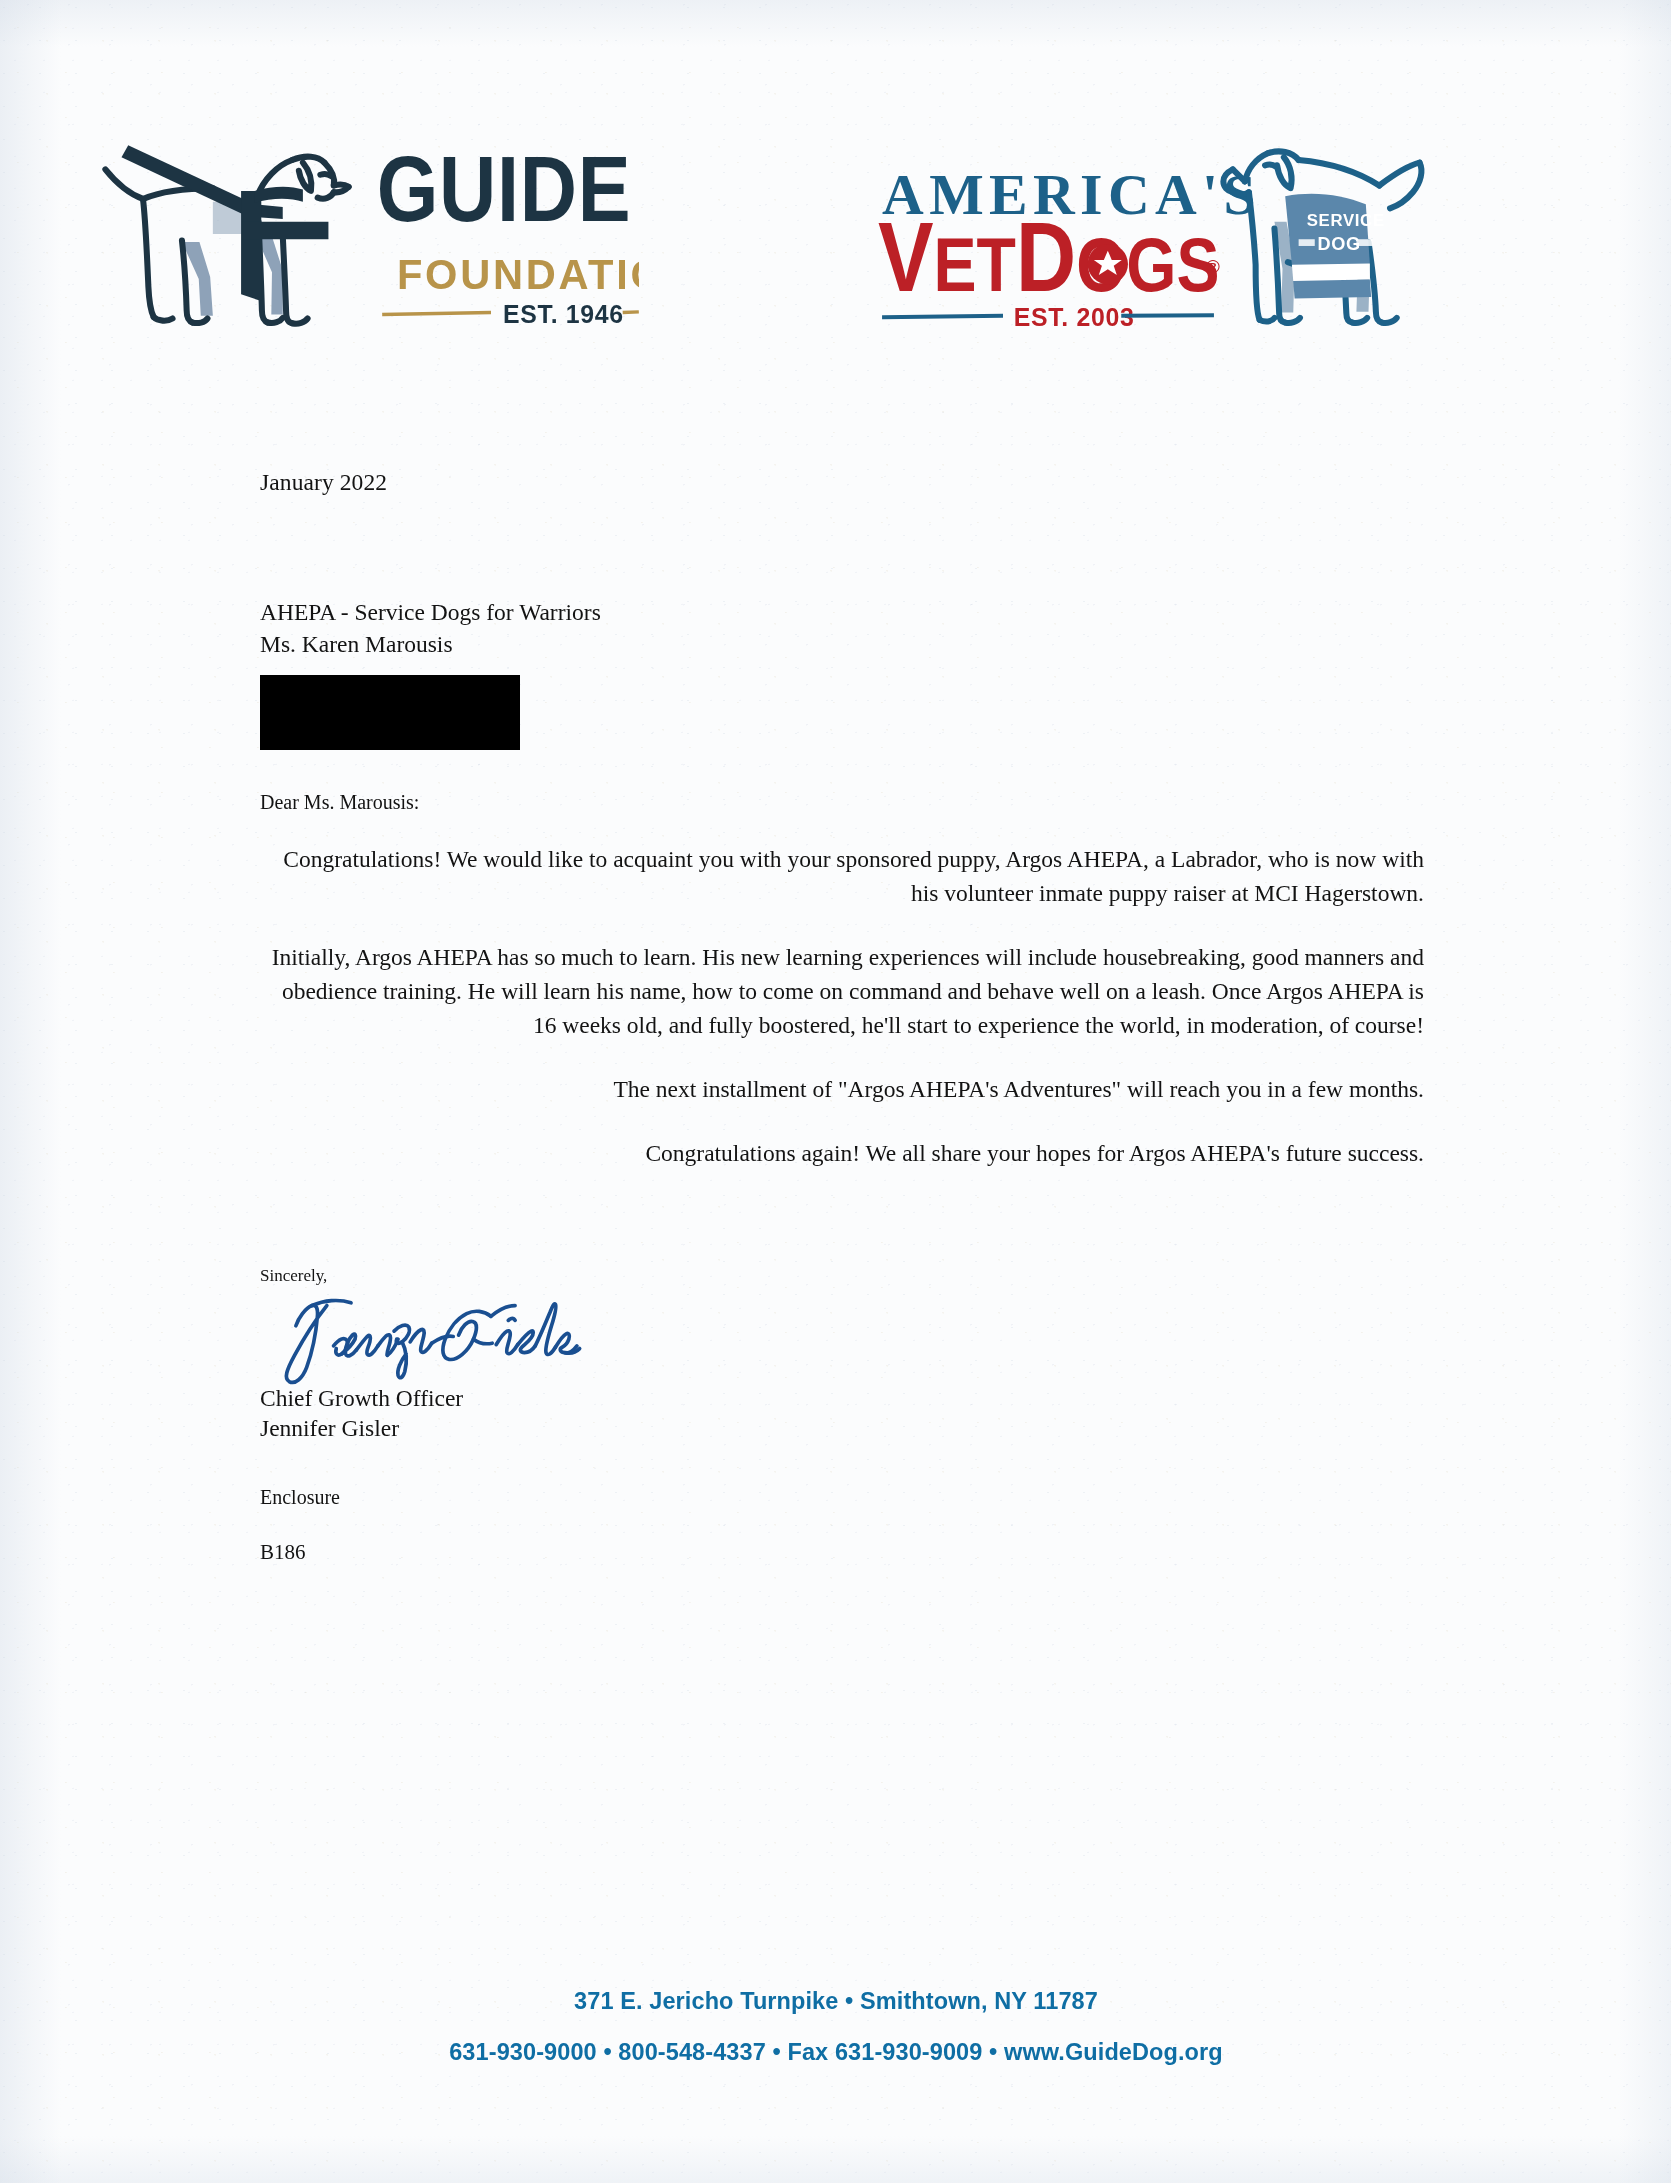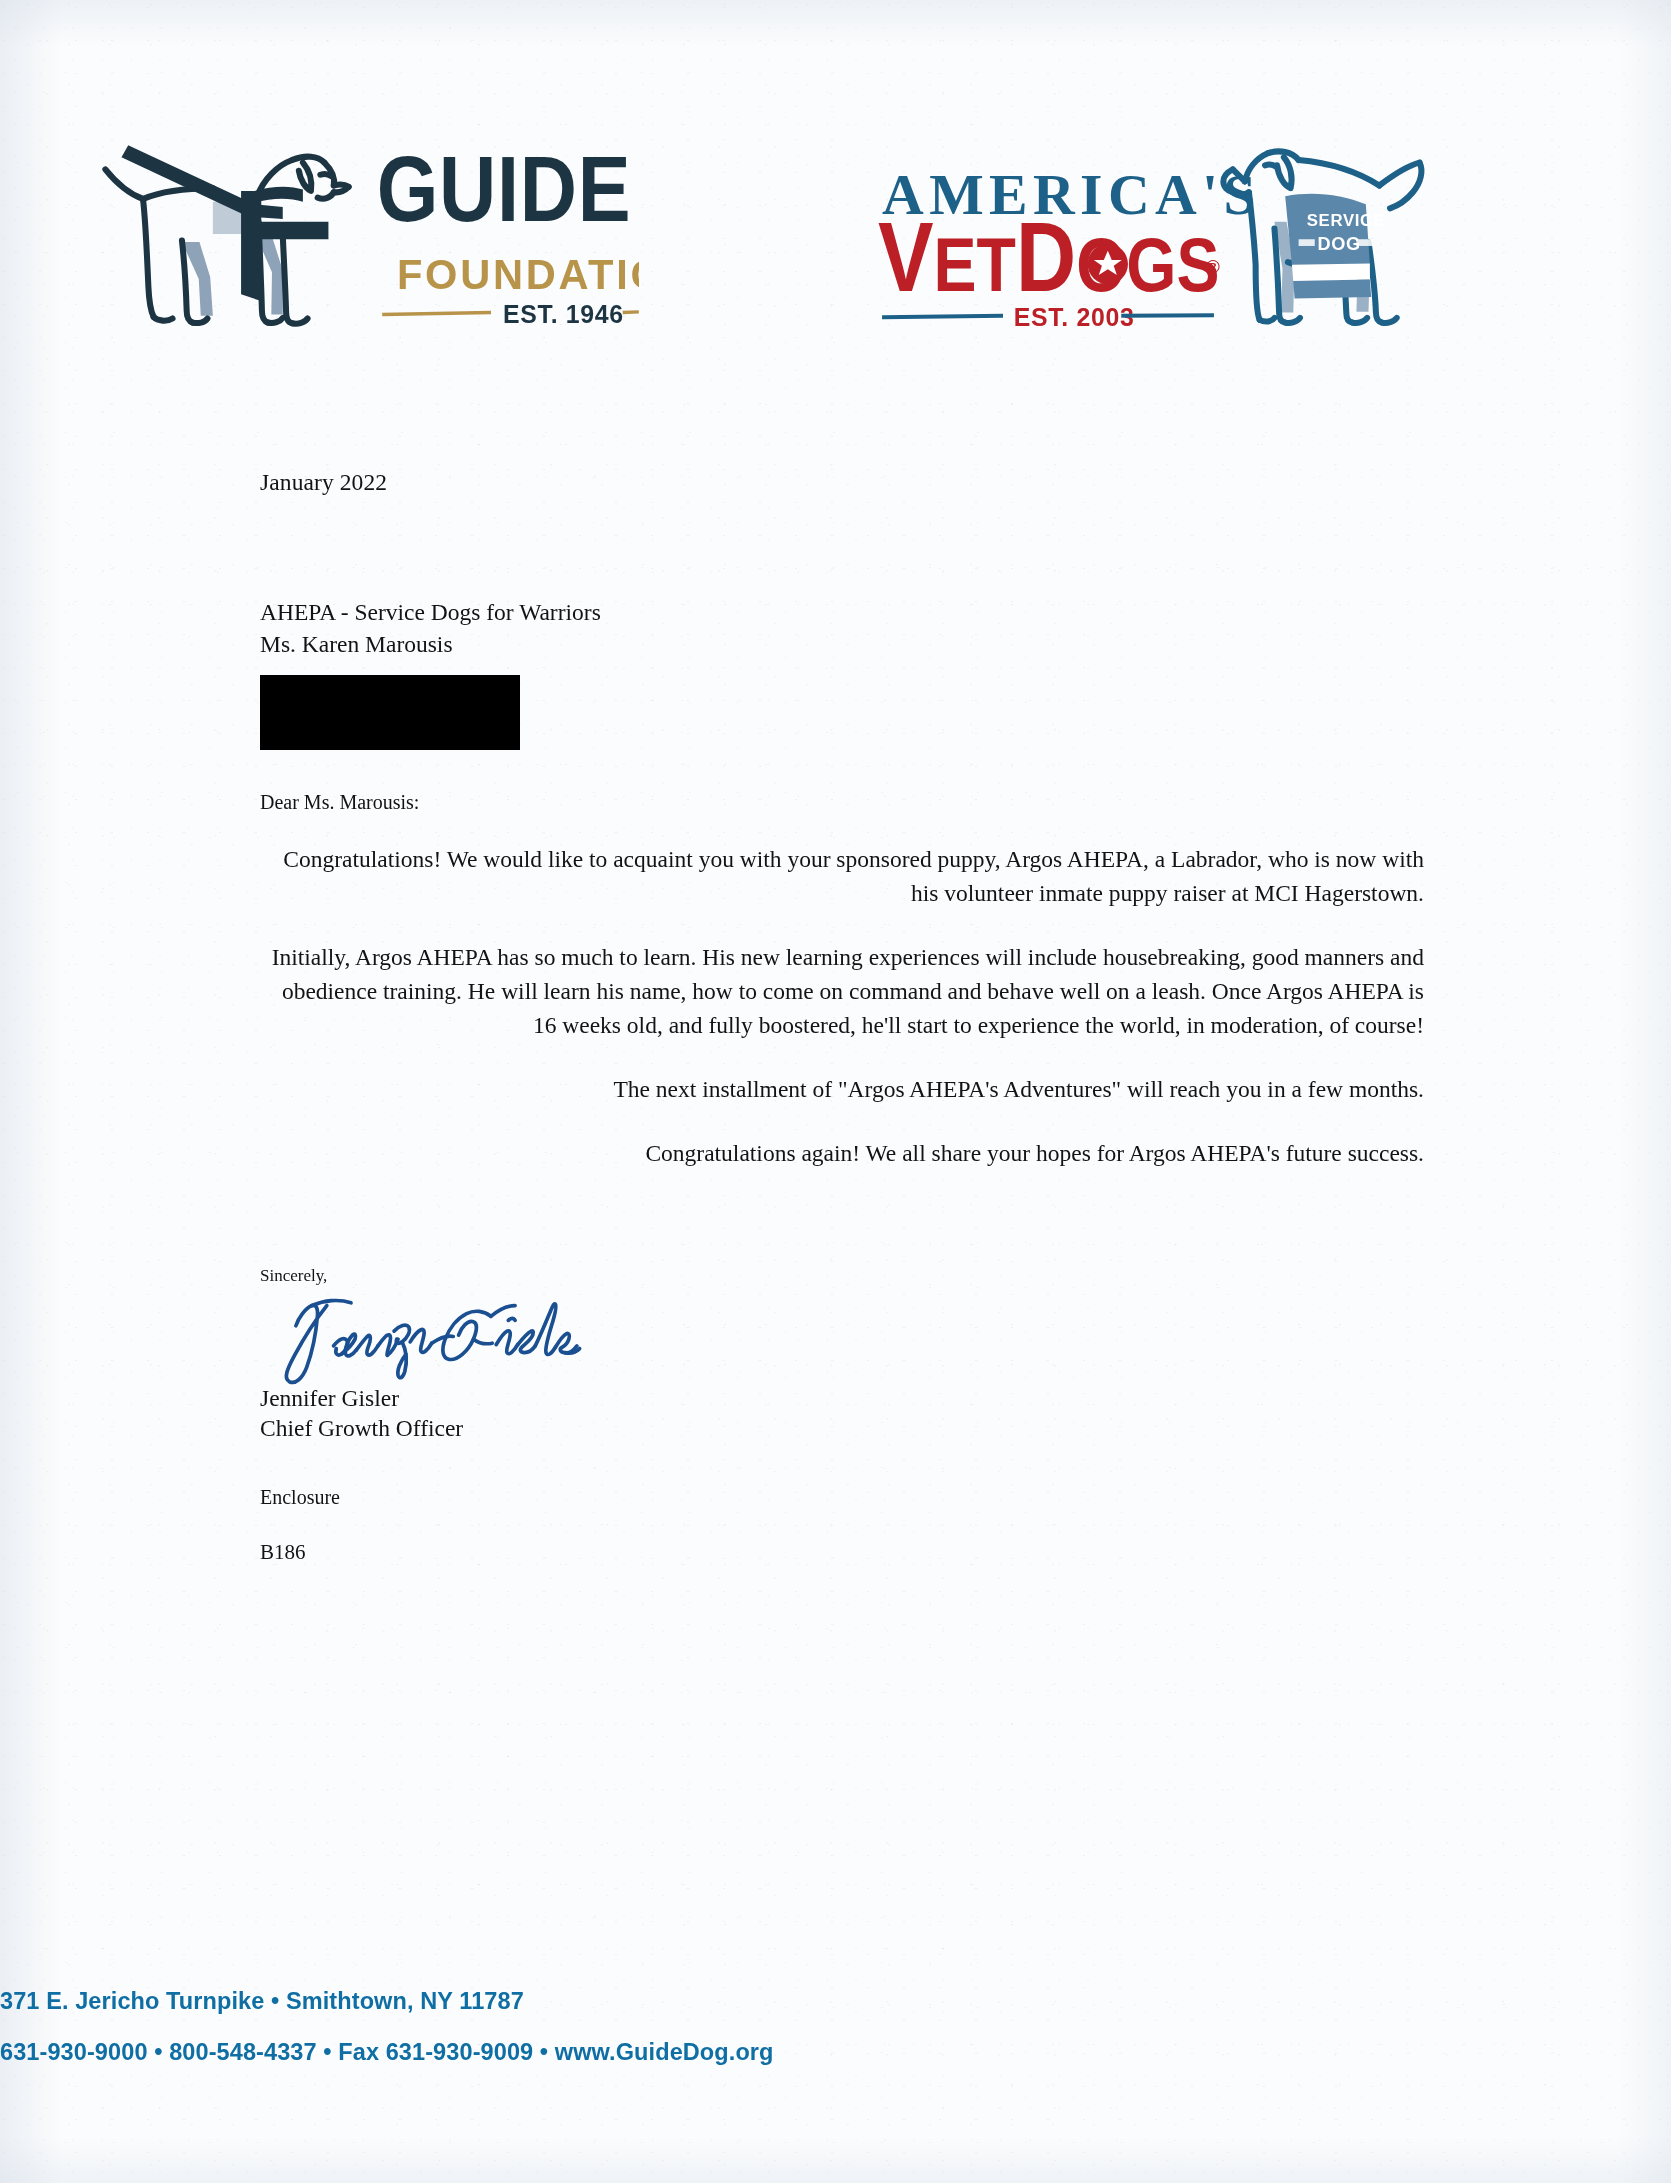--- a/index.html
+++ b/index.html
@@ -125,20 +125,21 @@
     margin-top: 35px;
     font-size: 21px;
   }
 
   
   .footer {
     position: absolute;
     left: 0;
     top: 1988px;
     width: 1672px;
+    text-align: center;
     color: #0f6ea4;
     font-family: "Liberation Sans", "DejaVu Sans", sans-serif;
     font-weight: 700;
   }
   .footer-line1 { font-size: 23.5px; letter-spacing: 0.1px; }
   .footer-line2 { font-size: 23.5px; letter-spacing: 0.1px; margin-top: 24px; }
 </style>
 </head>
 <body>
 
@@ -328,22 +329,22 @@
           <path d="M396 86 C404 70 412 50 418 36 C422 26 424 22 426 24 C428 26 426 36 422 50
                    C416 70 410 88 412 96 C414 102 420 98 426 88"></path>
           <path d="M426 88 C432 78 438 70 442 68 C446 66 448 70 446 76 C444 82 440 86 436 88
                    C432 90 432 94 438 96 C444 98 452 94 458 86"></path>
           <path d="M440 96 C448 98 456 96 462 90"></path>
         </g>
       </svg>
     </div>
 
     <div class="signer">
+      <div>Chief Growth Officer</div>
       <div>Jennifer Gisler</div>
-      <div>Chief Growth Officer</div>
     </div>
 
     <div class="enclosure">Enclosure</div>
 
     <div class="refcode">B186</div>
   </div>
 
   <div class="footer">
     <div class="footer-line1">371 E. Jericho Turnpike • Smithtown, NY  11787</div>
     <div class="footer-line2">631-930-9000 • 800-548-4337 • Fax 631-930-9009 • www.GuideDog.org</div>

